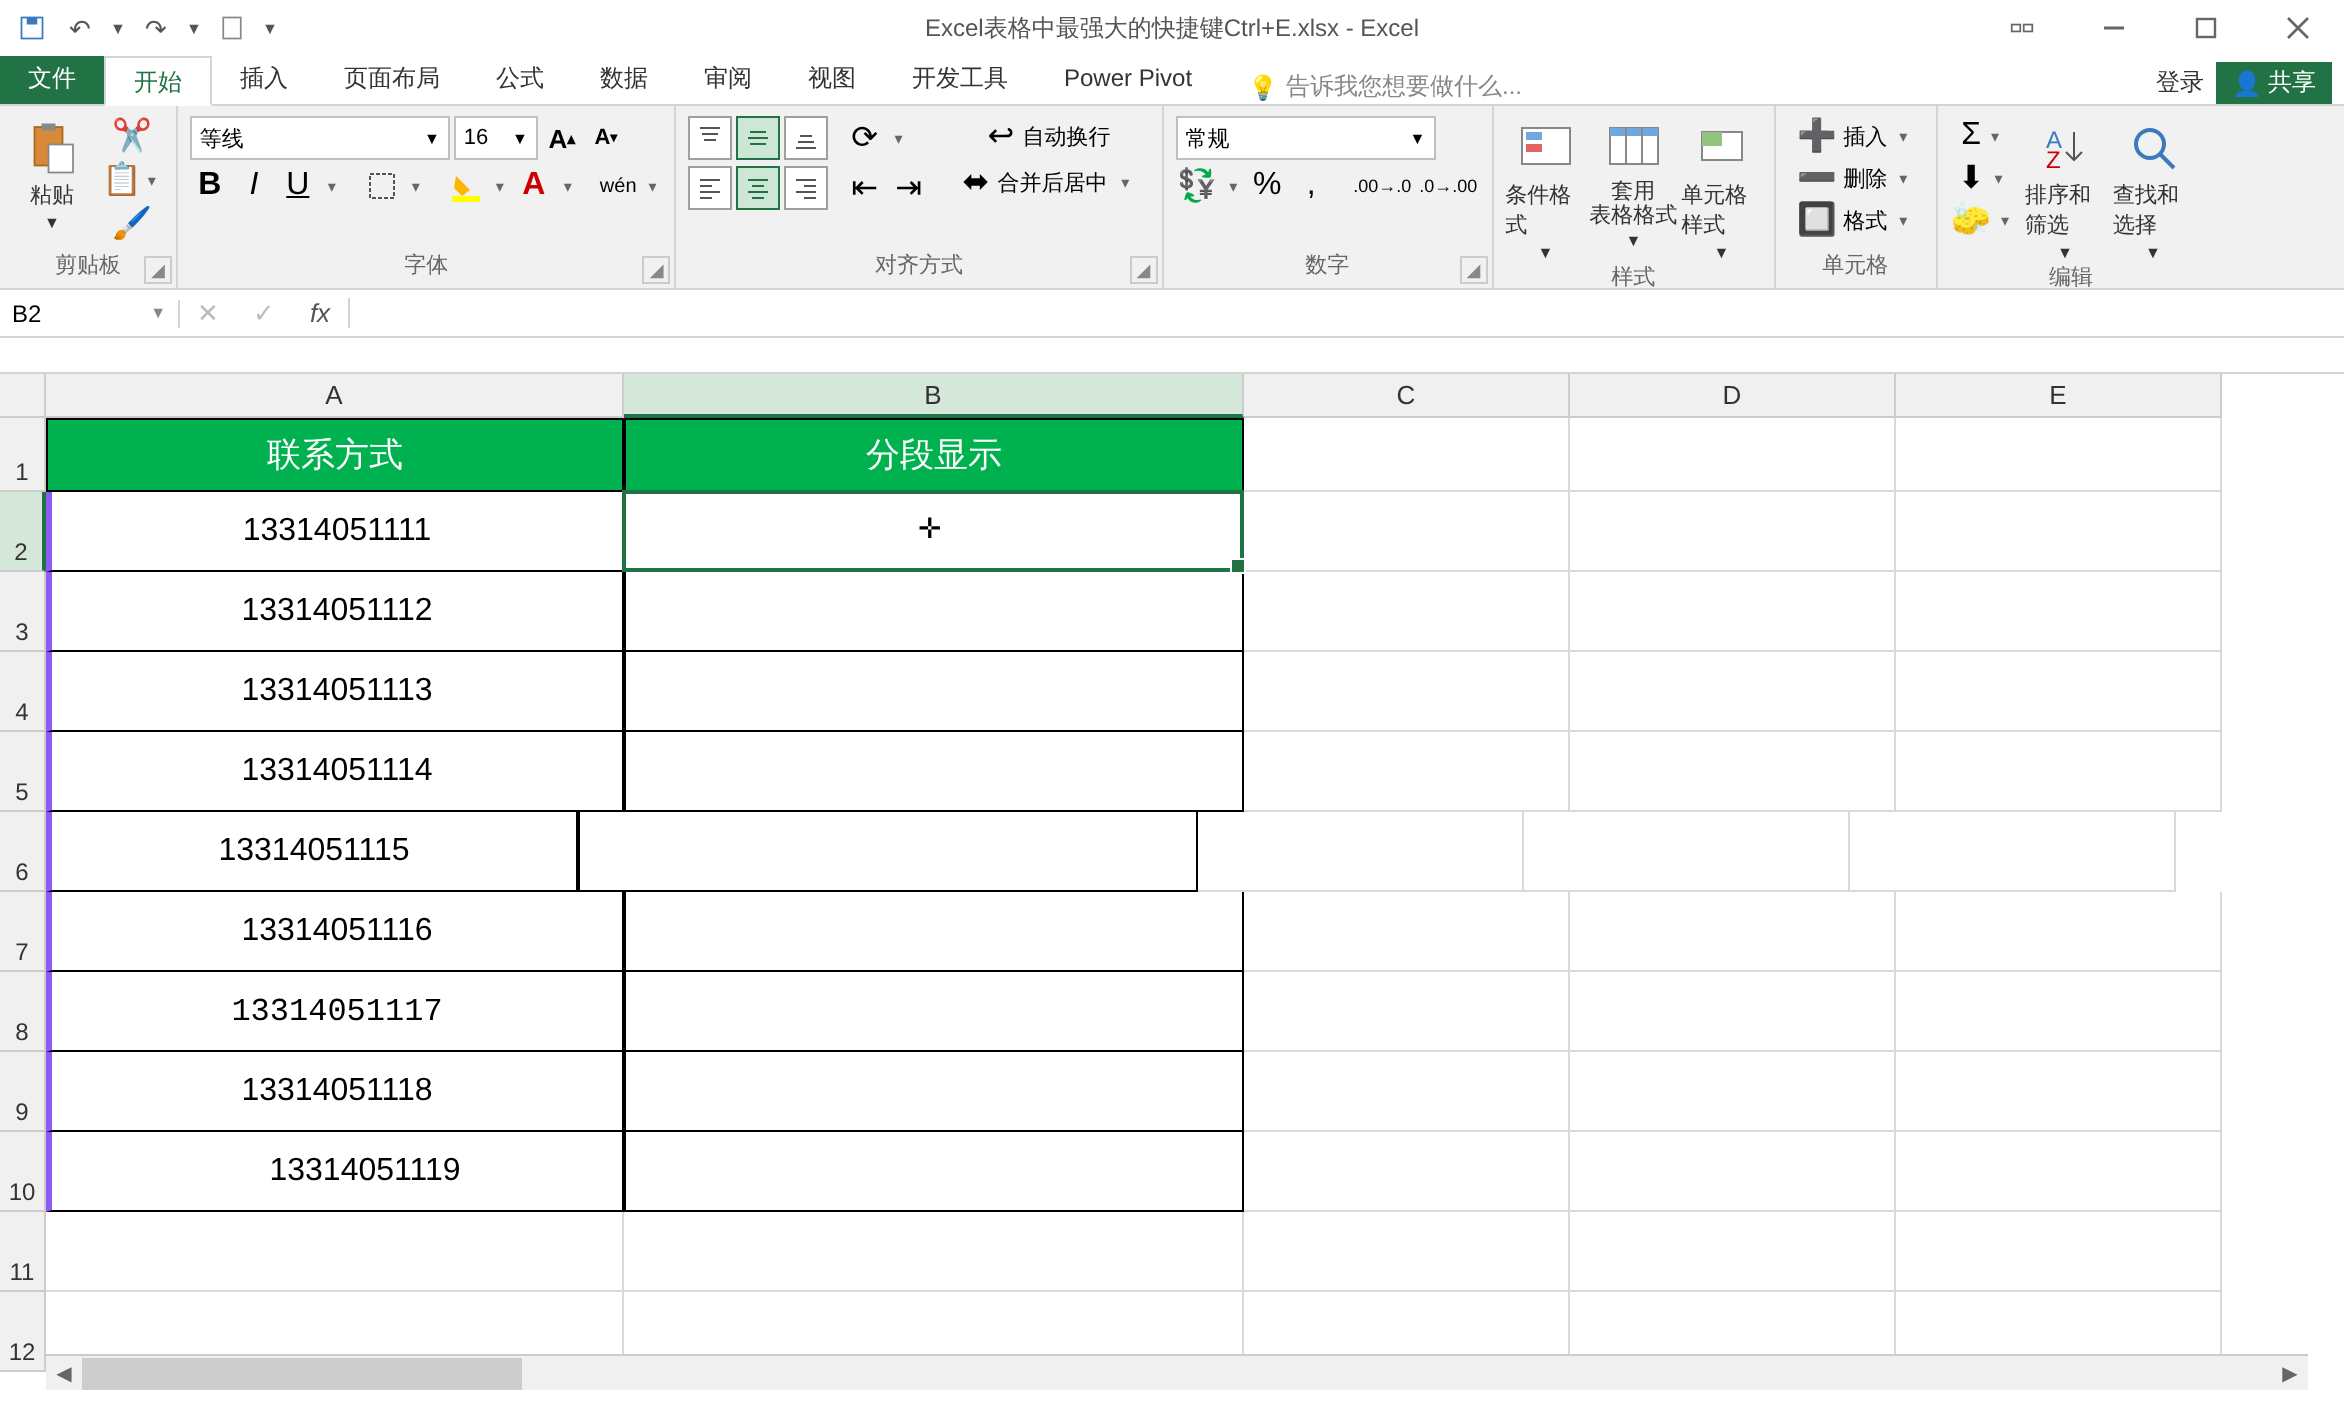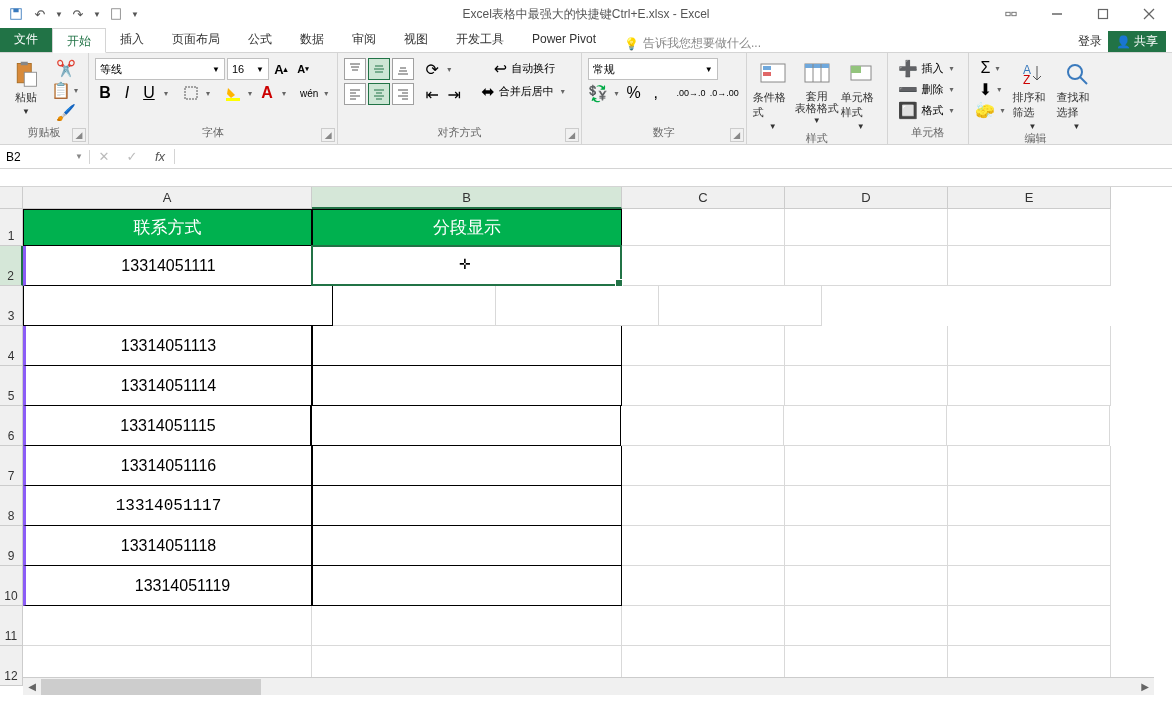--- a/index.html
+++ b/index.html
@@ -454,41 +454,42 @@
         <div class="cell" style="width: 163px; height: 37px;"></div>
       </div>
       <div class="cellrow">
         <div class="cell bord first" style="width: 289px; height: 40px;">13314051111</div>
         <div class="cell bord" style="width: 310px; height: 40px;"></div>
         <div class="cell" style="width: 163px; height: 40px;"></div>
         <div class="cell" style="width: 163px; height: 40px;"></div>
         <div class="cell" style="width: 163px; height: 40px;"></div>
       </div>
       <div class="cellrow">
+        <div class="cell bord first" style="width: 289px; height: 40px;">13314051112</div>
         <div class="cell bord" style="width: 310px; height: 40px;"></div>
         <div class="cell" style="width: 163px; height: 40px;"></div>
         <div class="cell" style="width: 163px; height: 40px;"></div>
         <div class="cell" style="width: 163px; height: 40px;"></div>
       </div>
       <div class="cellrow">
         <div class="cell bord first" style="width: 289px; height: 40px;">13314051113</div>
         <div class="cell bord" style="width: 310px; height: 40px;"></div>
         <div class="cell" style="width: 163px; height: 40px;"></div>
         <div class="cell" style="width: 163px; height: 40px;"></div>
         <div class="cell" style="width: 163px; height: 40px;"></div>
       </div>
       <div class="cellrow">
         <div class="cell bord first" style="width: 289px; height: 40px;">13314051114</div>
         <div class="cell bord" style="width: 310px; height: 40px;"></div>
         <div class="cell" style="width: 163px; height: 40px;"></div>
         <div class="cell" style="width: 163px; height: 40px;"></div>
         <div class="cell" style="width: 163px; height: 40px;"></div>
       </div>
       <div class="cellrow">
-        <div class="cell bord first" style="width: 288px; height: 40px;">13314051115</div>
+        <div class="cell bord first" style="width: 266px; height: 40px;">13314051115</div>
         <div class="cell bord" style="width: 310px; height: 40px;"></div>
         <div class="cell" style="width: 163px; height: 40px;"></div>
         <div class="cell" style="width: 163px; height: 40px;"></div>
         <div class="cell" style="width: 163px; height: 40px;"></div>
       </div>
       <div class="cellrow">
         <div class="cell bord first" style="width: 289px; height: 40px;">13314051116</div>
         <div class="cell bord" style="width: 310px; height: 40px;"></div>
         <div class="cell" style="width: 163px; height: 40px;"></div>
         <div class="cell" style="width: 163px; height: 40px;"></div>

